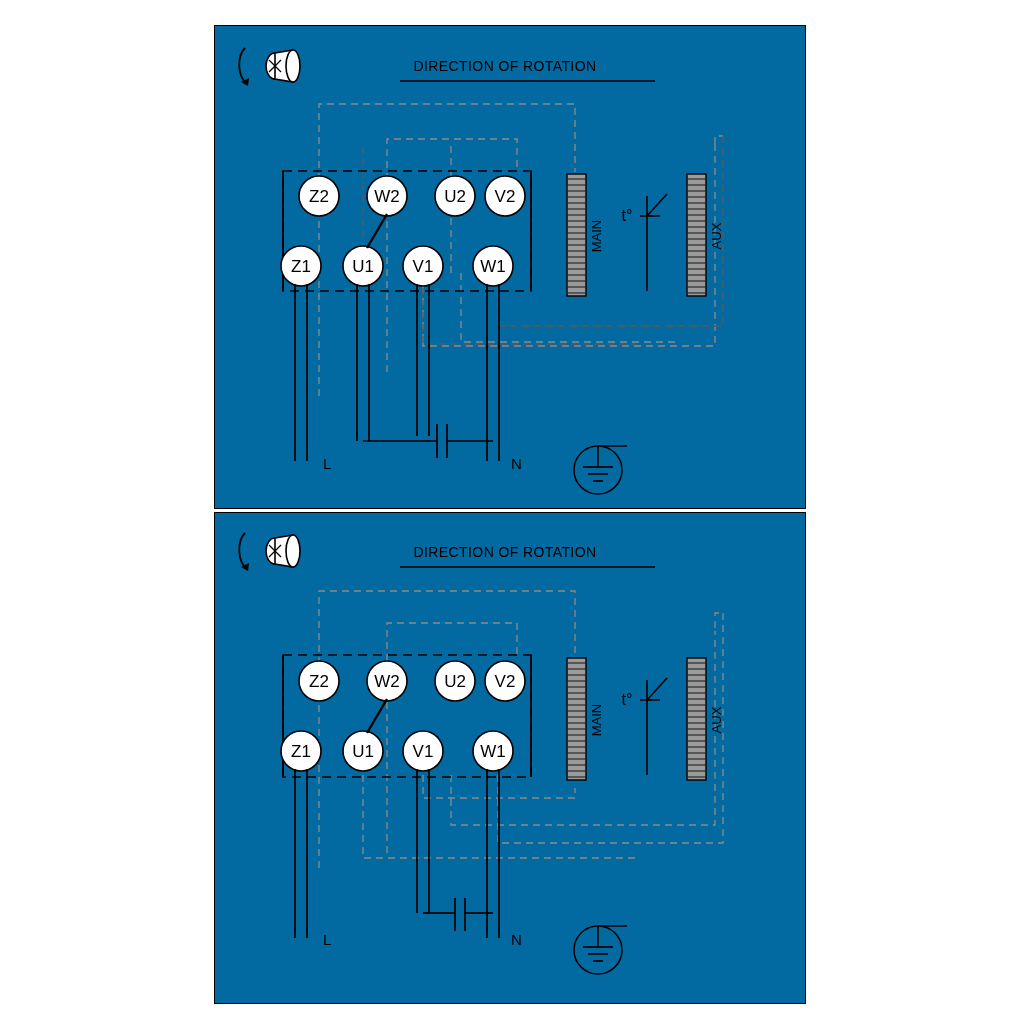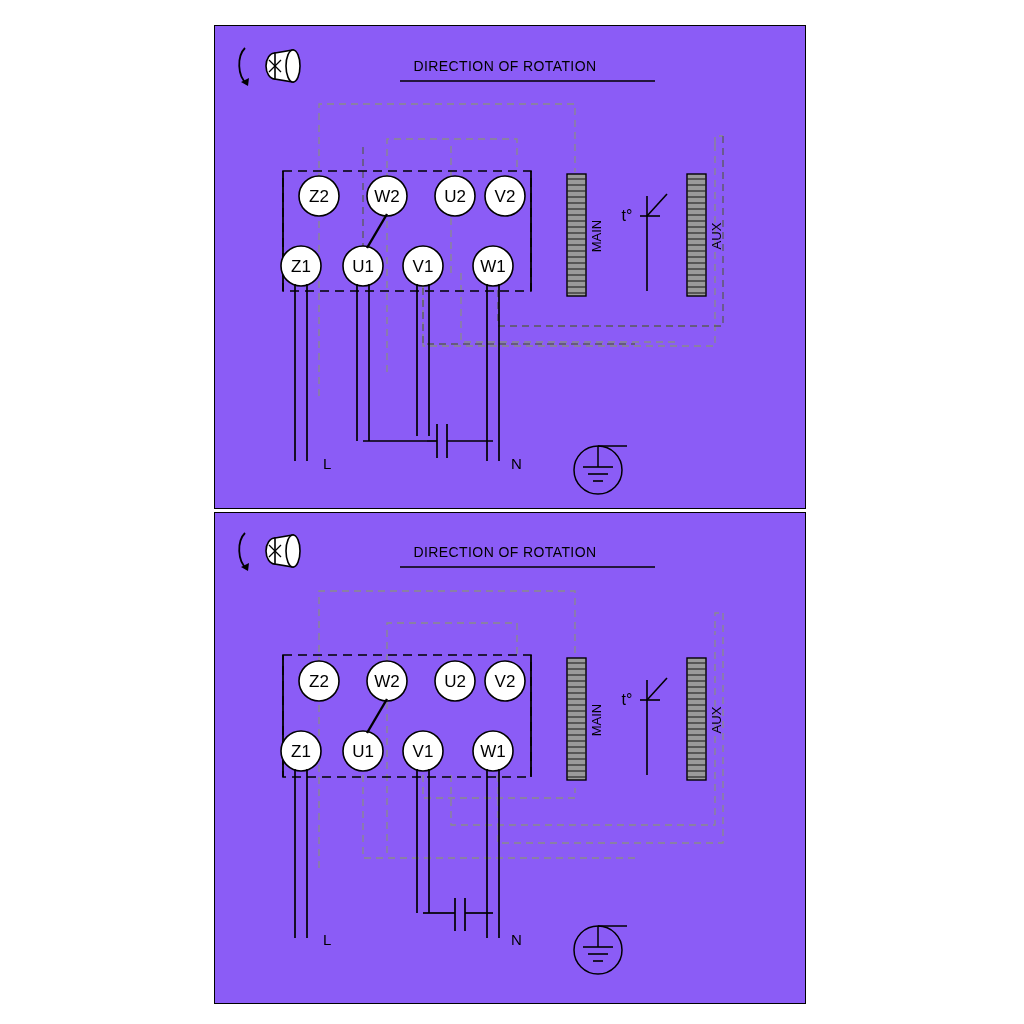--- a/index.html
+++ b/index.html
@@ -1,18 +1,18 @@
 <!DOCTYPE html>
 <html><head>
 <meta charset="utf-8">
 <style>
   html,body{margin:0;padding:0;background:#ffffff;}
   body{width:1024px;height:1024px;font-family:"Liberation Sans",sans-serif;overflow:hidden;}
   #root{position:relative;width:1024px;height:1024px;}
-  .panel{position:absolute;border:1.6px solid #000;background:#8b5cf6;}
+  .panel{position:absolute;border:1.6px solid #000;background:#0369a1;}
   svg{display:block;}
   text{font-family:"Liberation Sans",sans-serif;fill:#000;}
 </style>
 </head>
 <body>
 
 <div id="root">
 
   <div class="panel" style="left:214px;top:25px;width:590px;height:482px;">
     <svg width="586" height="478" viewBox="0 0 586 478">

